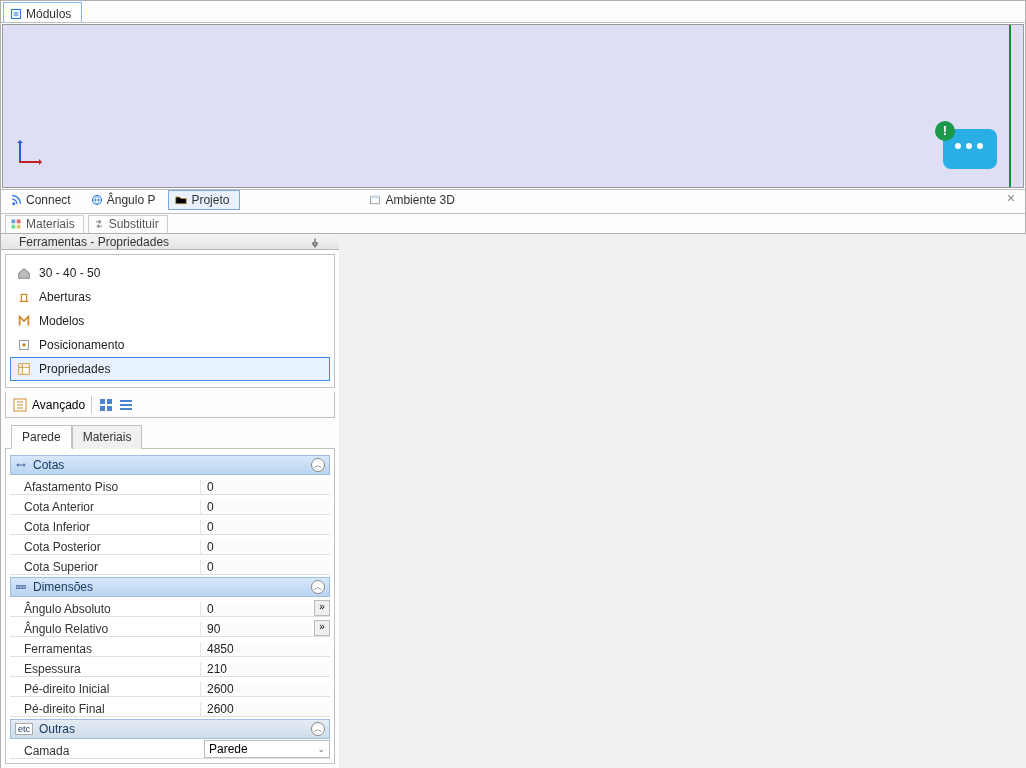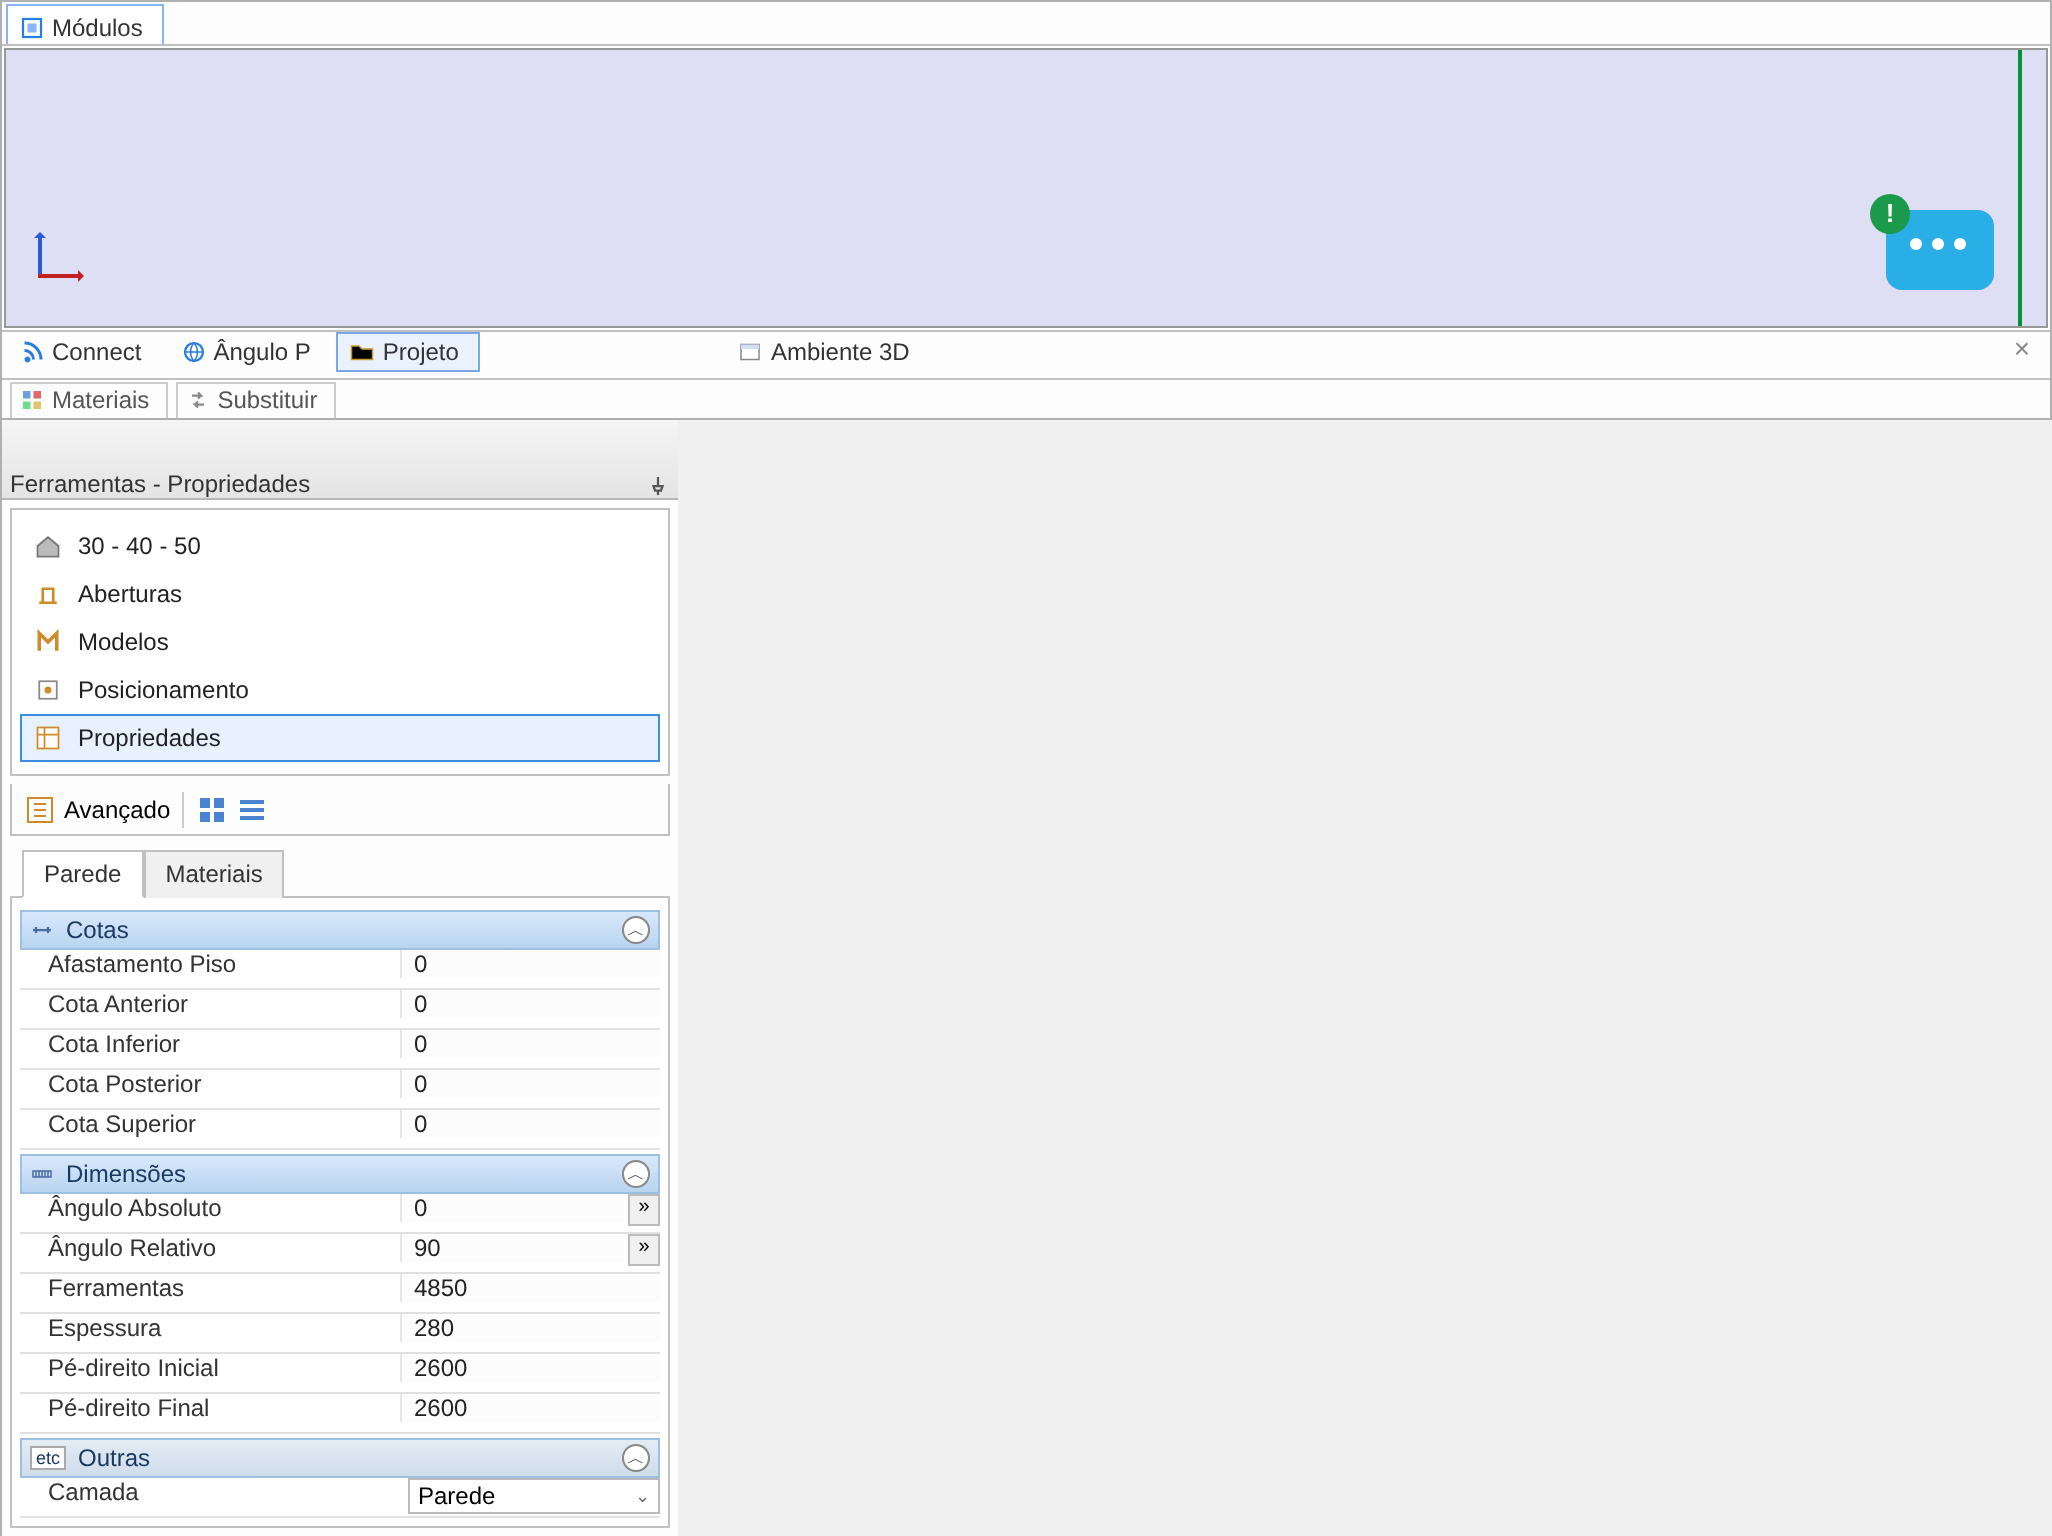--- a/index.html
+++ b/index.html
@@ -38,21 +38,21 @@
 .btab.active { border: 1px solid #7aa7e8; background: #eaf2ff; }
 .btab .ic { width:12px; height:12px; }
 .close-x { margin-left:auto; padding:0 8px; color:#888; font-size:14px; }
 
 .very-bottom { height: 20px; border-top: 1px solid #c0c0c0; background: #fdfdfd; display:flex; align-items:center; padding-left:4px; gap:4px;}
 .vbtab { padding: 0 8px 0 4px; display:flex; align-items:center; gap:4px; border-top:1px solid #ccc; border-left:1px solid #ccc; border-right:1px solid #ccc; height:18px; color:#555;}
 
 
 .right-pane { width: 339px; display:flex; flex-direction:column; background:#fdfdfd; border-left:1px solid #b0b0b0; }
 
-.panel-title { height:40px; background: linear-gradient(#f5f5f5,#e4e4e4); border-bottom:1px solid #b8b8b8; display:flex; align-items:flex-end; padding:0 4px; color:#333; }
+.panel-title { height:16px; background: linear-gradient(#f5f5f5,#e4e4e4); border-bottom:1px solid #b8b8b8; display:flex; align-items:flex-end; padding:0 18px; color:#333; }
 .panel-title .pin { margin-left:auto; width:12px; height:12px; }
 
 .tool-list { padding:6px 4px; background:#fff; border:1px solid #c0c0c0; margin:4px;}
 .tool-item { height:24px; display:flex; align-items:center; gap:8px; padding:0 6px; color:#222; border:1px solid transparent;}
 .tool-item.sel { border:1px solid #3a8de0; background:#e8f1ff;}
 .tool-item .ic { width:14px; height:14px; }
 
 .sub-toolbar { height:26px; display:flex; align-items:center; gap:4px; padding:0 6px; border:1px solid #c0c0c0; border-top:none; margin:0 4px;}
 .sub-toolbar .ic { width:16px; height:16px; }
 .vsep { width:1px; height:18px; background:#ccc; margin:0 2px;}
@@ -61,21 +61,21 @@
 .prop-tab { padding:4px 10px; border:1px solid #c0c0c0; border-bottom:none; background:#f0f0f0; color:#333; position:relative; top:1px;}
 .prop-tab.active { background:#fff; border-bottom:1px solid #fff;}
 
 .prop-body { flex:1; overflow:auto; margin:0 4px 4px 4px; border:1px solid #c0c0c0; border-top:none; background:#fff; padding:4px;}
 
 .group-header { height:20px; background: linear-gradient(#d8e8fb,#b9d4f0); border:1px solid #9ec0e0; display:flex; align-items:center; padding:0 4px; gap:6px; color:#1a3a60; margin-top:2px;text-align:center;}
 .group-header.etc { background: linear-gradient(#e4ecf4,#cfdceb);}
 .group-header .exp { margin-left:auto; width:14px; height:14px; border:1px solid #888; border-radius:50%; background:#fff; display:flex; align-items:center; justify-content:center; font-size:9px; color:#555;}
 .gh-ic { width:12px; height:12px; }
 
-.prop-row { height:20px; display:flex; align-items:flex-start; border-bottom:1px solid #e0e0e0;}
+.prop-row { height:20px; display:flex; align-items:flex-end; border-bottom:1px solid #e0e0e0;}
 .prop-row .lbl { width:190px; padding-left:14px; color:#333;}
 .prop-row .val { flex:1; background:#fcfcfc; border-left:1px solid #e6e6e6; padding-left:6px; color:#222;}
 .prop-row .more { width:16px; height:16px; border:1px solid #bbb; background:#f0f0f0; text-align:center; line-height:12px; margin-left:2px; font-size:10px;}
 
 .sel-box { flex:1; display:flex; align-items:center; border:1px solid #bbb; background:#fff; height:18px; margin-left:4px; padding:0 4px;}
 .sel-box .caret { margin-left:auto; font-size:9px; color:#666;}
 
 </style>
 </head>
 <body>
@@ -279,21 +279,21 @@
           <div class="lbl">Ângulo Relativo</div>
           <div class="val">90</div>
           <div class="more">»</div>
         </div>
       <div class="prop-row">
           <div class="lbl">Ferramentas</div>
           <div class="val">4850</div>
         </div>
       <div class="prop-row">
           <div class="lbl">Espessura</div>
-          <div class="val">280</div>
+          <div class="val">210</div>
         </div>
       <div class="prop-row">
           <div class="lbl">Pé-direito Inicial</div>
           <div class="val">2600</div>
         </div>
       <div class="prop-row">
           <div class="lbl">Pé-direito Final</div>
           <div class="val">2600</div>
         </div>
 

